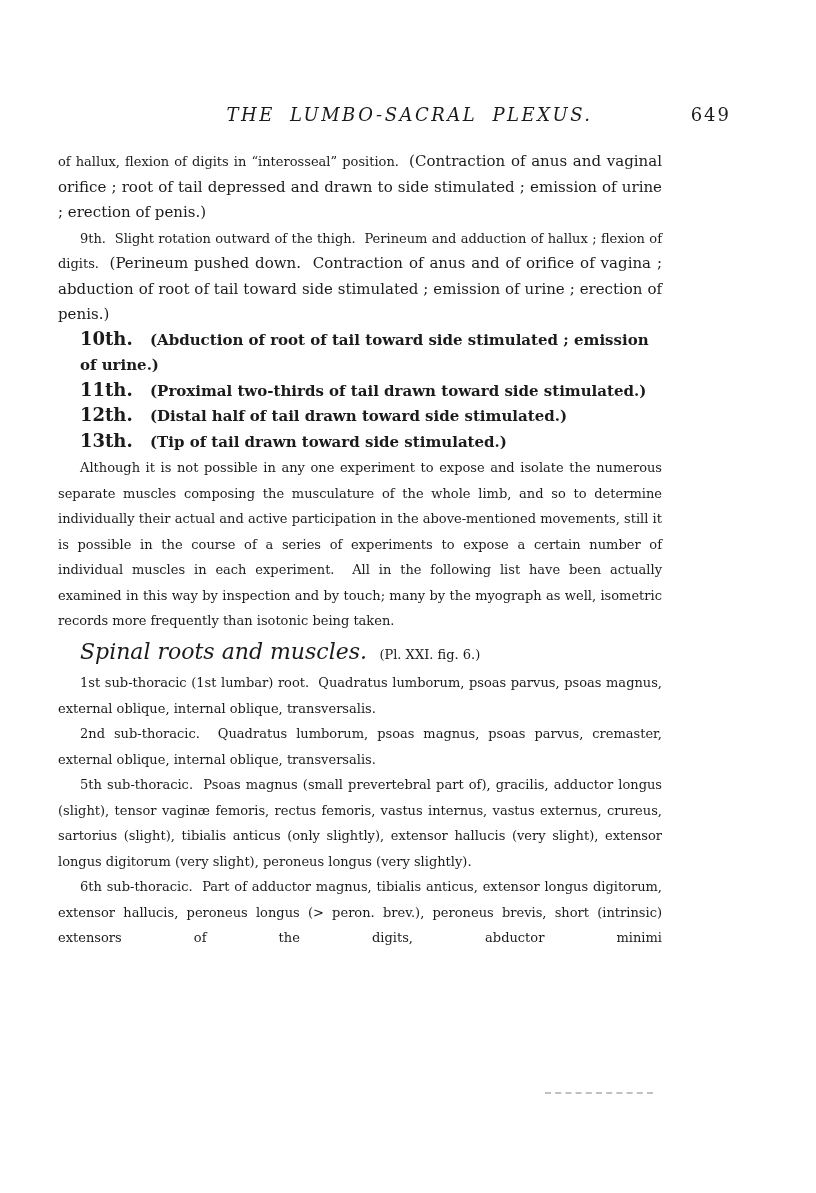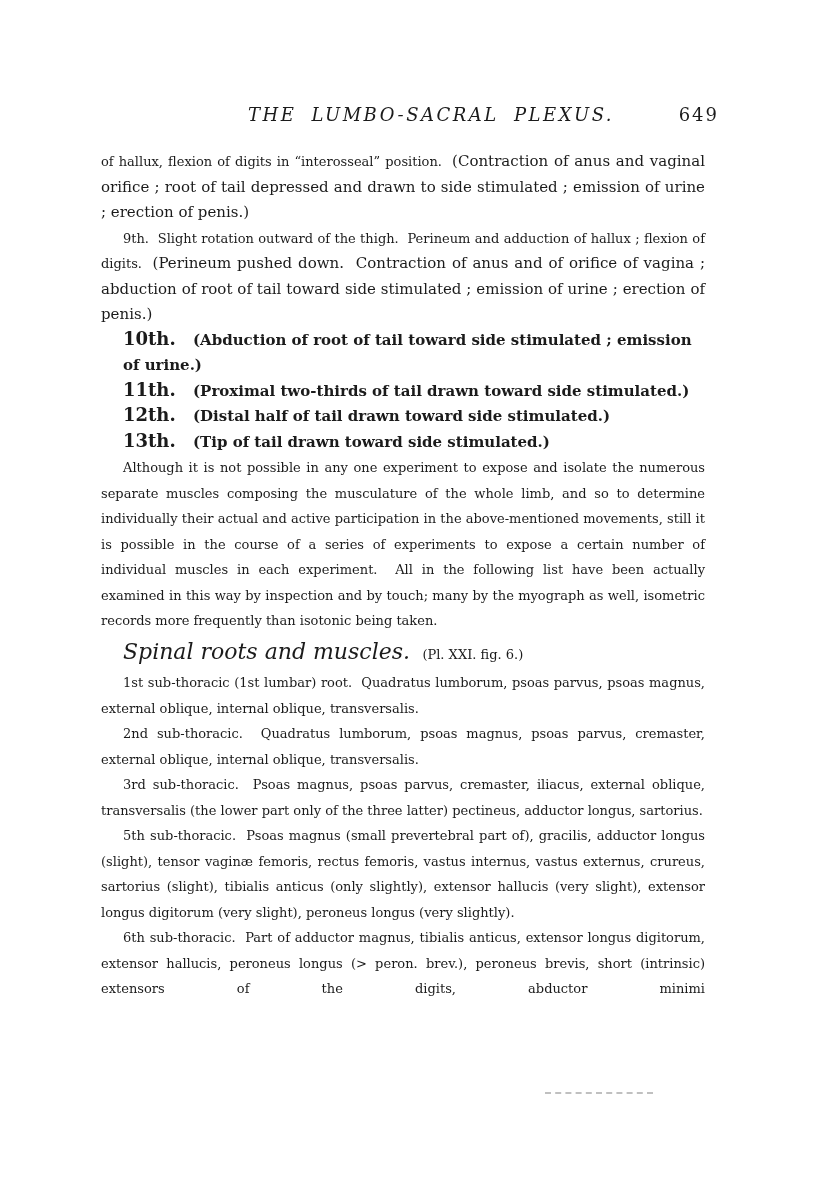--- a/index.html
+++ b/index.html
@@ -12,42 +12,42 @@
     height: 1193px;
     font-family: "DejaVu Serif", serif;
     color: #1b1b1b;
     overflow: hidden;
   }
   .page {
     position: relative;
     box-sizing: border-box;
     width: 816px;
     height: 1193px;
-    padding: 104px 85px 0 101px;
+    padding: 104px 85px 0 58px;
     background: #ffffff;
   }
   
   .running-head {
     position: relative;
     height: 24px;
     margin-bottom: 20px;
     font-size: 18px;
   }
   .head-title {
     display: block;
     text-align: center;
     text-indent: 30px;
     font-style: italic;
     letter-spacing: 2.5px;
     word-spacing: 7px;
     white-space: nowrap;
   }
   .folio {
     position: absolute;
-    right: 12px;
+    right: 0;
     top: 0;
     letter-spacing: 2px;
   }
   
   .body-text { width: 604px; }
   .para {
     margin: 0;
     font-size: 18px;
     line-height: 23.5px;
     text-align: justify;
@@ -96,20 +96,19 @@
       <p class="para"><span class="run-n">of hallux, flexion of digits in “interosseal” position.  </span><span class="run-s">(Contraction of anus and vaginal orifice ; root of tail depressed and drawn to side stimulated ; emission of urine ; erection of penis.)</span></p>
       <p class="para indent"><span class="run-n">9th.  Slight rotation outward of the thigh.  Perineum and adduction of hallux ; flexion of digits.  </span><span class="run-s">(Perineum pushed down.  Contraction of anus and of orifice of vagina ; abduction of root of tail toward side stimulated ; emission of urine ; erection of penis.)</span></p>
       <div class="item"><span class="item-num">10th.</span><span class="item-text">(Abduction of root of tail toward side stimulated ; emission of urine.)</span></div>
       <div class="item"><span class="item-num">11th.</span><span class="item-text">(Proximal two-thirds of tail drawn toward side stimulated.)</span></div>
       <div class="item"><span class="item-num">12th.</span><span class="item-text">(Distal half of tail drawn toward side stimulated.)</span></div>
       <div class="item"><span class="item-num">13th.</span><span class="item-text">(Tip of tail drawn toward side stimulated.)</span></div>
       <p class="para indent"><span class="run-n">Although it is not possible in any one experiment to expose and isolate the numerous separate muscles composing the musculature of the whole limb, and so to determine individually their actual and active participation in the above-mentioned movements, still it is possible in the course of a series of experiments to expose a certain number of individual muscles in each experiment.  All in the following list have been actually examined in this way by inspection and by touch; many by the myograph as well, isometric records more frequently than isotonic being taken.</span></p>
       <p class="para indent section-head"><span class="run-i">Spinal roots and muscles.</span><span class="run-n">   (Pl. XXI. fig. 6.)</span></p>
       <p class="para indent"><span class="run-n">1st sub-thoracic (1st lumbar) root.  Quadratus lumborum, psoas parvus, psoas magnus, external oblique, internal oblique, transversalis.</span></p>
       <p class="para indent"><span class="run-n">2nd sub-thoracic.  Quadratus lumborum, psoas magnus, psoas parvus, cremaster, external oblique, internal oblique, transversalis.</span></p>
-      <p class="para indent"><span class="run-n">3rd sub-thoracic.  Psoas magnus, psoas parvus, cremaster, iliacus, external oblique, transversalis (the lower part only of the three latter) pectineus, adductor longus, sartorius.</span></p>
       <p class="para indent"><span class="run-n">5th sub-thoracic.  Psoas magnus (small prevertebral part of), gracilis, adductor longus (slight), tensor vaginæ femoris, rectus femoris, vastus internus, vastus externus, crureus, sartorius (slight), tibialis anticus (only slightly), extensor hallucis (very slight), extensor longus digitorum (very slight), peroneus longus (very slightly).</span></p>
       <p class="para indent cont"><span class="run-n">6th sub-thoracic.  Part of adductor magnus, tibialis anticus, extensor longus digitorum, extensor hallucis, peroneus longus (&gt; peron. brev.), peroneus brevis, short (intrinsic) extensors of the digits, abductor minimi</span></p>
     </main>
 
   <span class="artifact"></span>
 
 </div>
 
 </body></html>

